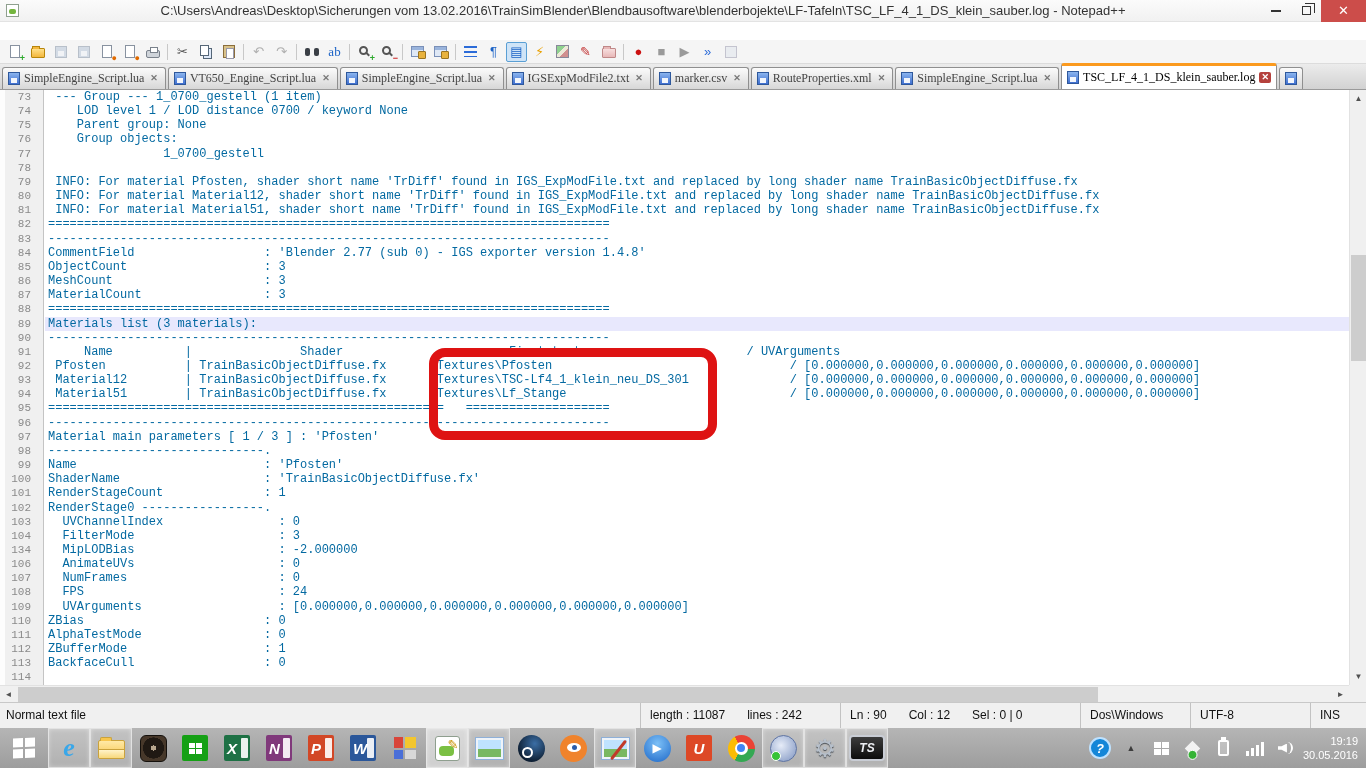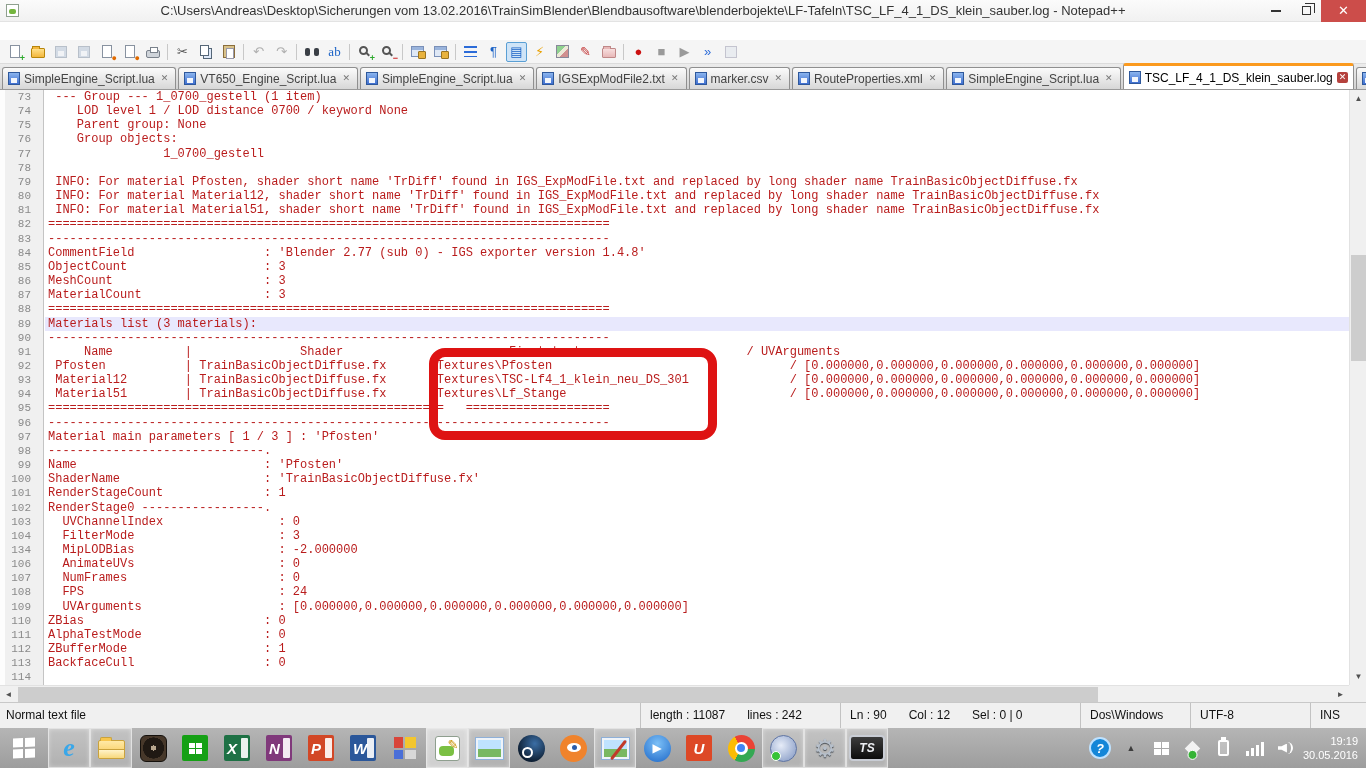--- a/index.html
+++ b/index.html
@@ -55,36 +55,36 @@
   .winlock::after{content:'';position:absolute;width:6px;height:6px;background:#e8b23d;border:1px solid #9a7420;border-radius:1px;right:-3px;bottom:-3px;}
   .wrapico{width:13px;height:11px;background:repeating-linear-gradient(#2b6bd8 0 2px,transparent 2px 5px);}
   .docmap{width:13px;height:13px;background:linear-gradient(135deg,#8fd18f 0 40%,#ece9d8 40% 60%,#d18f8f 60%);border:1px solid #889;}
   .msave{width:12px;height:12px;background:#e4e8ee;border:1px solid #aab;opacity:.65;}
 
   
   .tabbar{position:absolute;left:0;top:64px;width:1366px;height:26px;background:linear-gradient(#ececec,#d2d2d2);
     border-bottom:1px solid #9a9a9a;display:flex;align-items:flex-end;padding:0 0 0 2px;}
   .tab{display:inline-flex;align-items:center;gap:4px;height:22px;padding:0 5px;margin-right:2px;
     background:linear-gradient(#fbfbfb,#d7d7d7);border:1px solid #8f8f8f;border-bottom:none;border-radius:3px 3px 0 0;
-    font-size:12px;color:#444;white-space:nowrap;position:relative;}
+    font-size:12px;color:#444;white-space:nowrap;position:relative;font-family:Liberation Serif, serif;}
   .tab.active{background:#fff;color:#000;height:26px;border-top:3px solid #fb9a1e;z-index:2;}
   .dico{width:12px;height:13px;background:linear-gradient(#8ab4ee,#3f6fd0);border:1px solid #2e589c;position:relative;flex:none;}
   .dico::after{content:'';position:absolute;left:2px;bottom:1px;width:6px;height:5px;background:#f2f6fc;}
   .tclose{font-size:9px;line-height:1;color:#777;padding:1px 2px;font-weight:bold;}
   .tab.active .tclose{background:#b5413d;color:#fff;border-radius:2px;}
 
   
   .editor{position:absolute;left:0;top:90px;width:1349px;height:595px;background:#fff;overflow:hidden;}
   .gutter{position:absolute;left:0;top:0;bottom:0;width:44px;background:#f0f0f0;border-right:1px solid #c4c4c4;}
   .gutter::before{content:'';position:absolute;left:0;top:0;bottom:0;width:5px;background:#fdfdfd;}
   .gnum{height:14.166px;line-height:14.166px;text-align:right;padding-right:12px;color:#8a8a8a;
     font:11px/14.166px "Liberation Mono","DejaVu Sans Mono",monospace;}
   .rows{position:absolute;left:45px;top:0;right:0;}
   .row{height:14.166px;line-height:14.166px;white-space:pre;padding-left:3px;
-    font:12px/14.166px "Liberation Mono","DejaVu Sans Mono",monospace;color:#b91c1c;}
+    font:12px/14.166px "Liberation Mono","DejaVu Sans Mono",monospace;color:#0369a1;}
   .row.cur{background:#e8e8fd;}
   .redbox{position:absolute;left:429px;top:348px;width:288px;height:92px;border:9px solid #de1313;border-radius:16px;z-index:10;pointer-events:none;}
 
   
   .vscroll{position:absolute;right:0;top:90px;width:17px;height:595px;background:#f0f0f0;border-left:1px solid #e2e2e2;}
   .sarrow{position:absolute;left:0;width:17px;height:17px;display:flex;align-items:center;justify-content:center;color:#505050;font-size:8px;}
   .vthumb{position:absolute;left:1px;top:165px;width:15px;height:106px;background:#cdcdcd;}
   .hscroll{position:absolute;left:0;top:685px;width:1349px;height:17px;background:#f0f0f0;border-top:1px solid #e2e2e2;}
   .hthumb{position:absolute;left:18px;top:1px;height:15px;width:1080px;background:#cdcdcd;}
   .corner{position:absolute;right:0;top:685px;width:17px;height:17px;background:#f0f0f0;}

